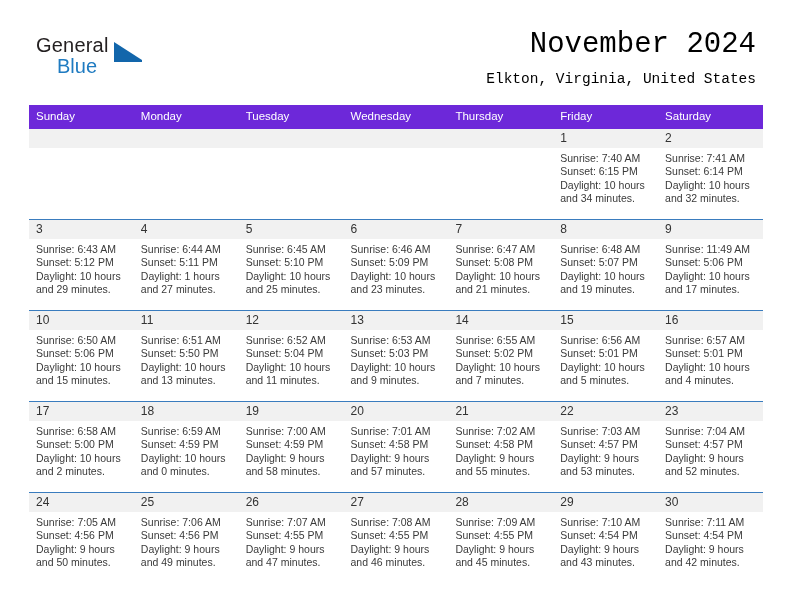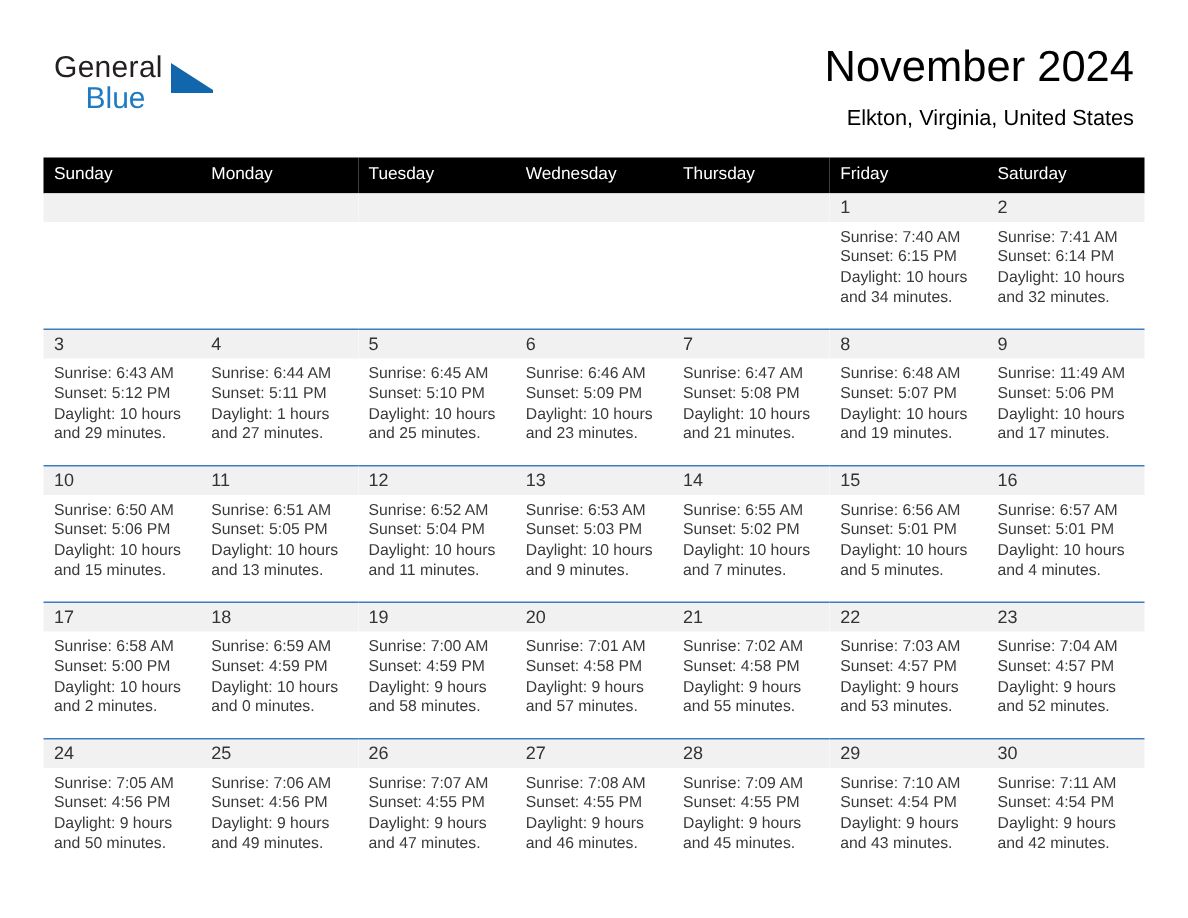--- a/index.html
+++ b/index.html
@@ -69,20 +69,21 @@
     width: 28px;
     height: 2px;
     background: #1266ab;
   }
 
   .title-block {
     position: absolute;
     right: 36px;
     top: 28px;
     text-align: right;
+    font-family: Liberation Mono, monospace;
   }
   .month-title {
     font-size: 29px;
     font-weight: normal;
     color: #000000;
     line-height: 34px;
     white-space: nowrap;
   }
   .location {
     margin-top: 8px;
@@ -95,21 +96,21 @@
   
   .calendar {
     position: absolute;
     left: 29px;
     top: 105px;
     width: 734px;
     border-collapse: collapse;
     table-layout: fixed;
   }
   .calendar th {
-    background: #000000;
+    background: #6d28d9;
     color: #ffffff;
     font-size: 11.5px;
     font-weight: normal;
     text-align: left;
     padding: 5px 0 6px 7px;
     height: 13px;
     line-height: 13px;
   }
   .calendar td {
     vertical-align: top;
@@ -318,21 +319,21 @@
                 <div>Sunset: 5:06 PM</div>
                 <div class="daylight">Daylight: 10 hours and 15 minutes.</div>
               </div>
             </div>
           </td>
           <td>
             <div class="cell-inner">
               <div class="daynum-band">11</div>
               <div class="cell-lines">
                 <div>Sunrise: 6:51 AM</div>
-                <div>Sunset: 5:05 PM</div>
+                <div>Sunset: 5:50 PM</div>
                 <div class="daylight">Daylight: 10 hours and 13 minutes.</div>
               </div>
             </div>
           </td>
           <td>
             <div class="cell-inner">
               <div class="daynum-band">12</div>
               <div class="cell-lines">
                 <div>Sunrise: 6:52 AM</div>
                 <div>Sunset: 5:04 PM</div>

